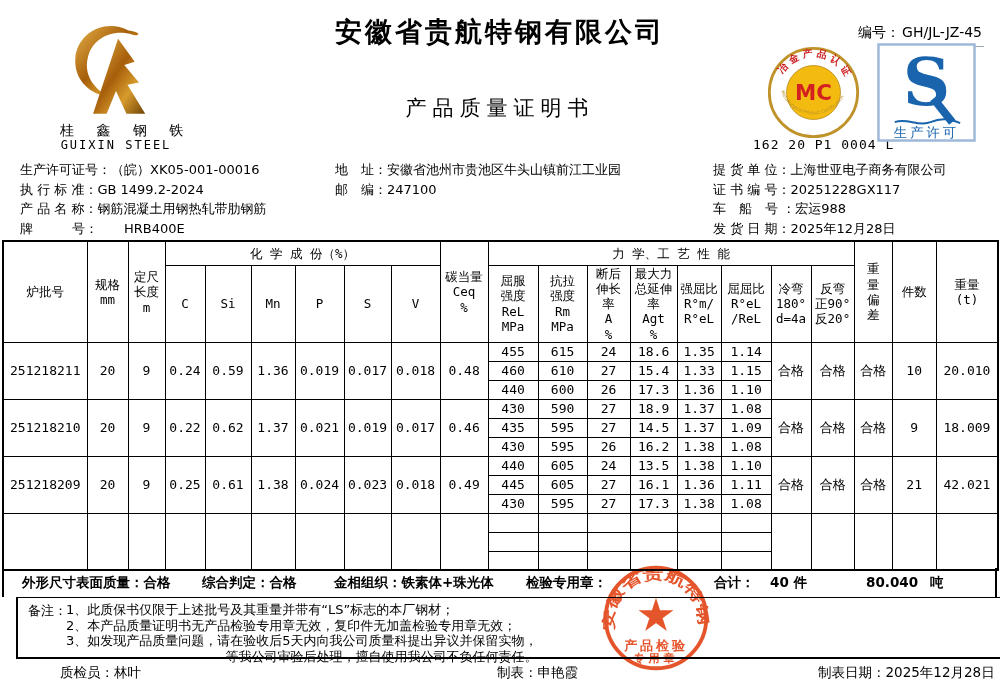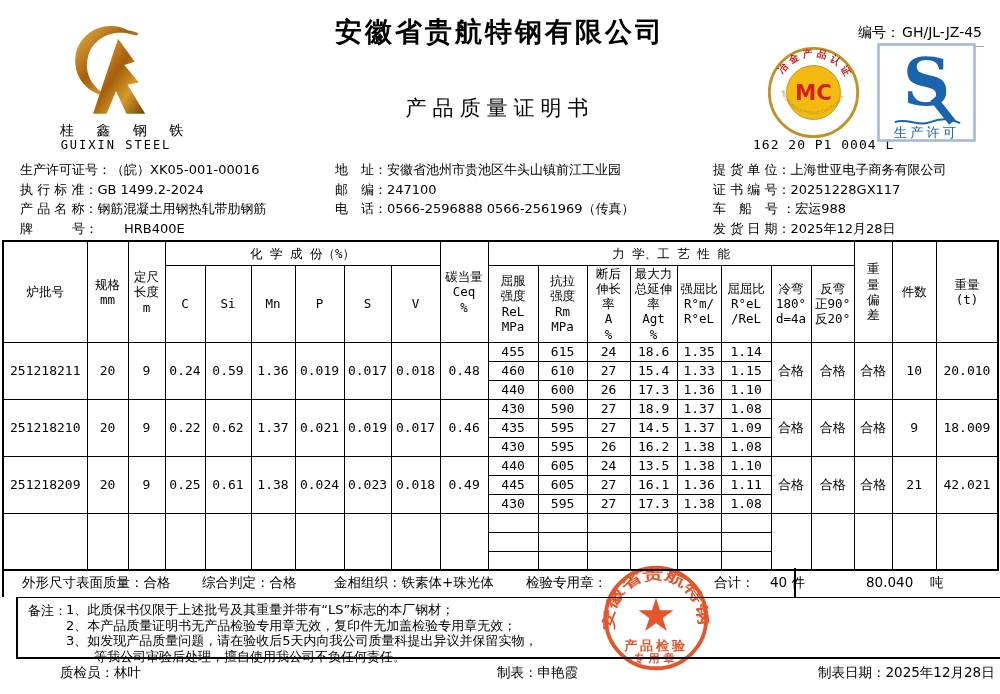--- a/index.html
+++ b/index.html
@@ -22,29 +22,29 @@
   
   #qtable{position:absolute;left:2px;top:240px;width:995px;border-collapse:collapse;table-layout:fixed;
           border:2px solid #000;font-family:"DejaVu Sans Mono","DejaVu Sans",sans-serif;}
   #qtable th,#qtable td{border:1px solid #000;padding:0;text-align:center;overflow:hidden;}
   #qtable th{font-weight:normal;white-space:pre-line;font-size:12.5px;line-height:1.22;margin-top:27px;}
   #qtable td{font-size:13px;}
   tr.h1{height:24px;} tr.h1 th{font-size:13px;}
   tr.h2{height:76px;}
   tr.dr{height:19px;}
   
-  #summary-row{left:2px;top:568px;width:794px;height:29px;box-sizing:border-box;
-               border-left:2px solid #000;border-right:2px solid #000;font-size:13.5px;}
+  #summary-row{left:2px;top:568px;width:995px;height:29px;box-sizing:border-box;
+               border-left:2px solid #000;border-right:2px solid #000;font-size:13.5px;font-weight:bold;}
   #summary-row span{position:absolute;top:6px;white-space:nowrap;}
   
   #remarks{left:16px;top:597px;width:995px;height:62px;box-sizing:border-box;
            border:2px solid #000;border-top:1px solid #000;font-size:13px;}
   #remark-label{position:absolute;left:10px;top:4px;}
   #remark-lines{position:absolute;left:48px;top:4px;line-height:15.5px;white-space:nowrap;}
-  #remark-lines .indent{padding-left:28px;}
+  #remark-lines .indent{padding-left:28px;text-align:right;}
   
   #footer{left:0;top:664px;width:1000px;font-size:13.5px;}
   #footer span{position:absolute;white-space:nowrap;}
   
   #stamp{left:598px;top:560px;opacity:0.93;mix-blend-mode:multiply;}
 </style>
 </head>
 <body>
 
 <div id="page">
@@ -100,21 +100,20 @@
 
   <div class="abs info-col" id="info-col1">
     <div><span>生产许可证号：</span><span>（皖）XK05-001-00016</span></div>
     <div><span>执 行 标 准：</span><span>GB 1499.2-2024</span></div>
     <div><span>产 品 名 称：</span><span>钢筋混凝土用钢热轧带肋钢筋</span></div>
     <div><span>牌　　　号：</span><span>　　HRB400E</span></div>
   </div>
   <div class="abs info-col" id="info-col2">
     <div><span>地　址：</span><span>安徽省池州市贵池区牛头山镇前江工业园</span></div>
     <div><span>邮　编：</span><span>247100</span></div>
-    <div><span>电　话：</span><span>0566-2596888  0566-2561969（传真）</span></div>
   </div>
   <div class="abs info-col" id="info-col3">
     <div><span>提 货 单 位：</span><span>上海世亚电子商务有限公司</span></div>
     <div><span>证 书 编 号：</span><span>20251228GX117</span></div>
     <div><span>车　船　号 ：</span><span>宏运988</span></div>
     <div><span>发 货 日 期：</span><span>2025年12月28日</span></div>
   </div>
 
   <table id="qtable">
     <colgroup>

